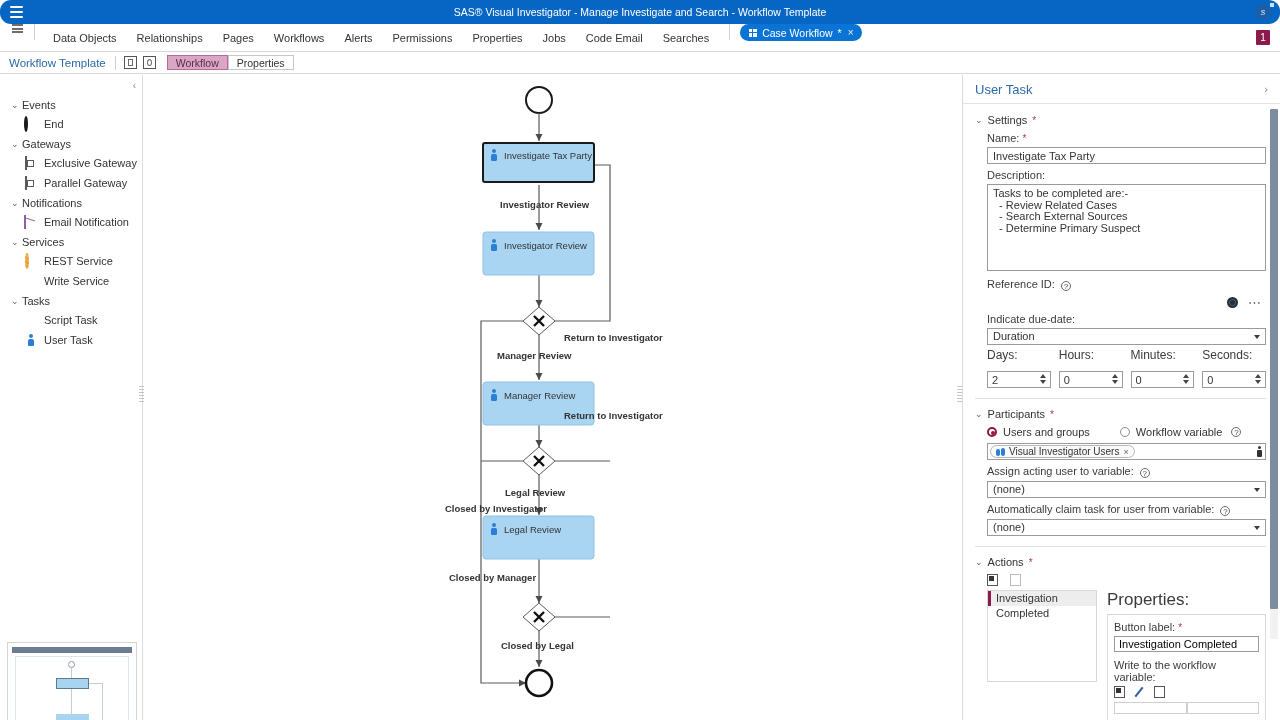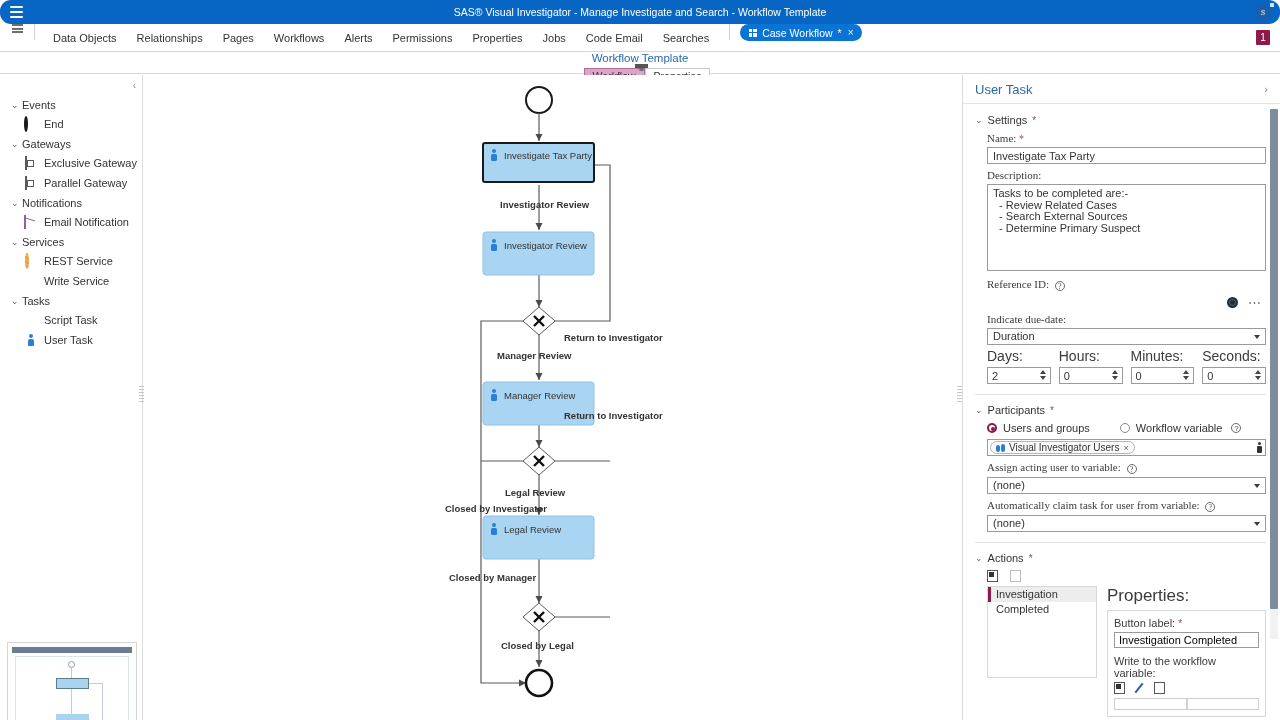--- a/index.html
+++ b/index.html
@@ -72,21 +72,21 @@
     position: absolute; right: 10px; top: 6px;
     background: #8c1a4b; color: #fff;
     width: 14px; height: 15px; font-size: 10px;
     line-height: 15px; text-align: center; border-radius: 1px;
   }
 
   
   .subbar {
     position: absolute; left: 0; top: 52px; width: 1280px; height: 22px;
     background: #ffffff; border-bottom: 1px solid #d8d8d8;
-    display: flex; align-items: center; padding-left: 9px; flex-direction: column;
+    display: flex; align-items: center; padding-left: 9px;
   }
   .subbar-title { font-size: 11.5px; color: #2b6aa8; margin-right: 9px; }
   .subbar-sep { width: 1px; height: 14px; background: #cfcfcf; margin-right: 8px; }
   .sb-icon {
     width: 13px; height: 13px; margin-right: 6px; cursor: pointer;
     border: 1px solid #555; position: relative; background: #fff;
   }
   .sb-icon::after {
     content: ""; position: absolute; left: 3px; top: 2px; right: 3px; bottom: 2px;
     border: 1px solid #6b6b6b;
@@ -184,21 +184,21 @@
   }
   .rp-title { font-size: 13px; color: #2b6aa8; }
   .rp-collapse { font-size: 11px; color: #8a8a8a; cursor: pointer; }
   .rp-body { position: absolute; left: 0; top: 30px; right: 0; bottom: 0; padding: 0 14px 0 12px; }
   .sect-head {
     display: flex; align-items: center; gap: 5px; font-size: 11px; color: #333;
     margin: 9px 0 6px 0; cursor: pointer;
   }
   .sect-head .chev { font-size: 9px; color: #666; }
   .req { color: #a83d4e; font-size: 10px; }
-  .fld-label { font-size: 11px; color: #3b3b3b; margin: 5px 0 3px 0; font-family: Liberation Serif, serif; }
+  .fld-label { font-size: 11px; color: #3b3b3b; margin: 5px 0 3px 0; }
   .fld-label.ind { margin-left: 12px; }
   .txtin {
     width: 100%; height: 17px; border: 1px solid #9a9a9a; background: #fff;
     font-size: 11px; font-family: "Liberation Sans", sans-serif; color: #333;
     padding: 0 5px; outline: none;
   }
   .txtin.ind { width: calc(100% - 12px); margin-left: 12px; }
   .txtarea {
     width: calc(100% - 12px); margin-left: 12px; height: 87px;
     border: 1px solid #9a9a9a; background: #fff; resize: none;
@@ -218,21 +218,21 @@
   .dots-ico { font-size: 13px; color: #4a4a4a; letter-spacing: 1px; cursor: pointer; line-height: 8px; }
   .sel {
     width: calc(100% - 12px); margin-left: 12px; height: 17px;
     border: 1px solid #9a9a9a; background: #fff; font-size: 11px;
     color: #333; padding: 0 16px 0 5px; line-height: 15px; position: relative; cursor: pointer;
   }
   .sel .caret { position: absolute; right: 5px; top: 6px; border-left: 3px solid transparent;
     border-right: 3px solid transparent; border-top: 4px solid #3a3a3a; }
   .spin-row { display: flex; gap: 8px; margin-left: 12px; margin-top: 3px; }
   .spin-col { width: 66px; }
-  .spin-col .lab { font-size: 14px; color: #3b3b3b; margin-bottom: 3px; }
+  .spin-col .lab { font-size: 12px; color: #3b3b3b; margin-bottom: 9px; }
   .spin {
     height: 17px; border: 1px solid #9a9a9a; background: #fff;
     display: flex; align-items: center; padding: 0 4px; position: relative; font-size: 11px;
   }
   .spin .arrows { position: absolute; right: 4px; top: 2px; display: flex; flex-direction: column; gap: 2px; cursor: pointer; }
   .spin .arrows i { border-left: 3px solid transparent; border-right: 3px solid transparent; display:block; }
   .spin .arrows i.up { border-bottom: 4px solid #444; }
   .spin .arrows i.dn { border-top: 4px solid #444; }
   .divider { height: 1px; background: #e0e0e0; margin: 10px 0 0 0; }
   .radio-row { display: flex; align-items: center; gap: 6px; margin-left: 12px; margin-top: 6px; font-size: 11px; }

